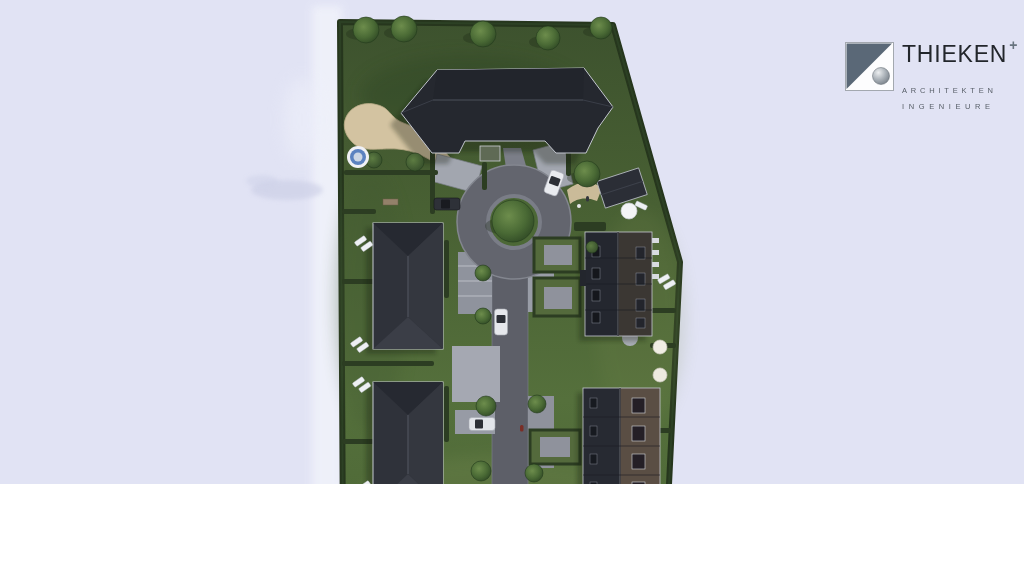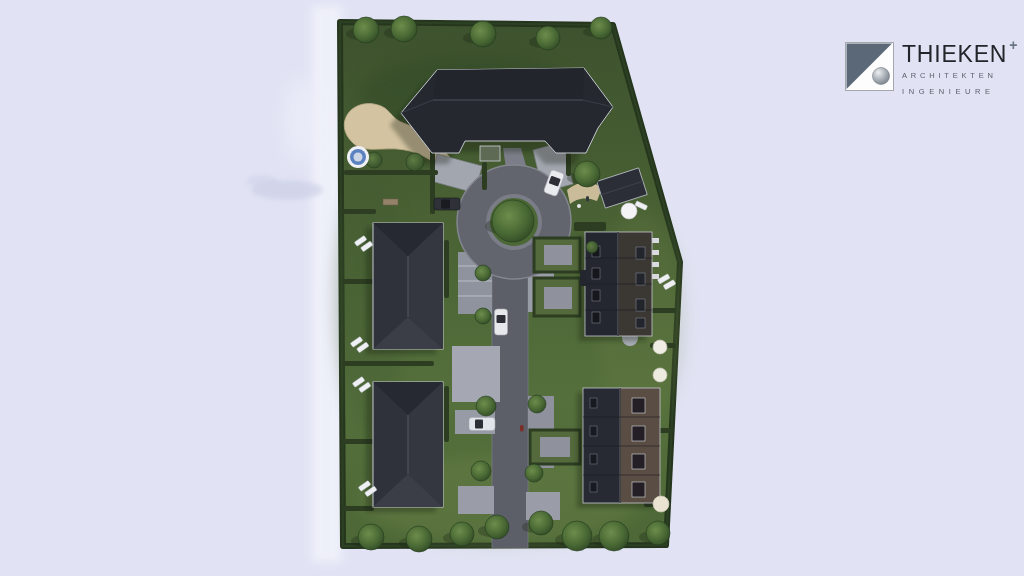--- a/index.html
+++ b/index.html
@@ -1,26 +1,26 @@
 <!DOCTYPE html>
 <html><head>
 <meta charset="utf-8">
 <style>
   html,body{margin:0;padding:0;}
   body{width:1024px;height:576px;overflow:hidden;font-family:"Liberation Sans",sans-serif;}
-  .stage{position:relative;width:1024px;height:576px;background:#e1e3f4;overflow:hidden;}
+  .stage{position:relative;width:1024px;height:484px;background:#e1e3f4;overflow:hidden;}
   .stage svg{position:absolute;left:0;top:0;}
   
   .logo{position:absolute;left:845px;top:42px;display:flex;align-items:flex-start;}
   .logo-mark{width:49px;height:49px;flex:0 0 auto;}
   .logo-text{margin-left:8px;padding-top:1px;}
   .brand-row{display:flex;align-items:flex-start;line-height:1;}
   .brand{font-size:23px;letter-spacing:0.8px;color:#22262b;font-weight:400;}
   .brand-plus{font-size:14px;font-weight:700;color:#68747f;margin-left:2px;position:relative;top:-5px;}
-  .tagline{font-size:7.5px;color:#575e67;letter-spacing:3.8px;margin-top:5px;white-space:nowrap;}
+  .tagline{font-size:7.5px;color:#575e67;letter-spacing:3.8px;margin-top:20px;white-space:nowrap;}
   .tagline.second{letter-spacing:4.6px;margin-top:7px;}
 </style>
 </head>
 <body>
 
 <div class="stage">
 
 <svg width="1024" height="576" viewBox="0 0 1024 576">
   <defs>
     <linearGradient id="lawnG" x1="0" y1="0" x2="0" y2="1">

